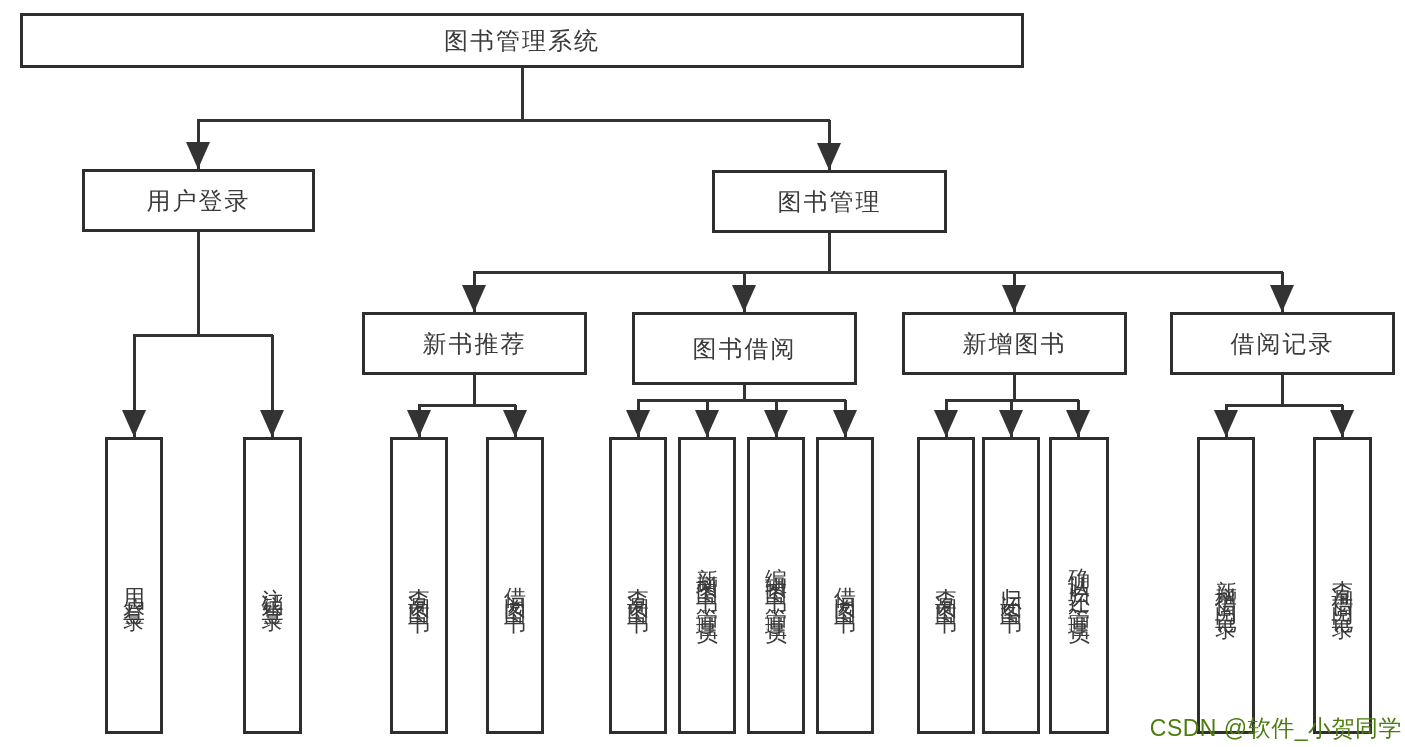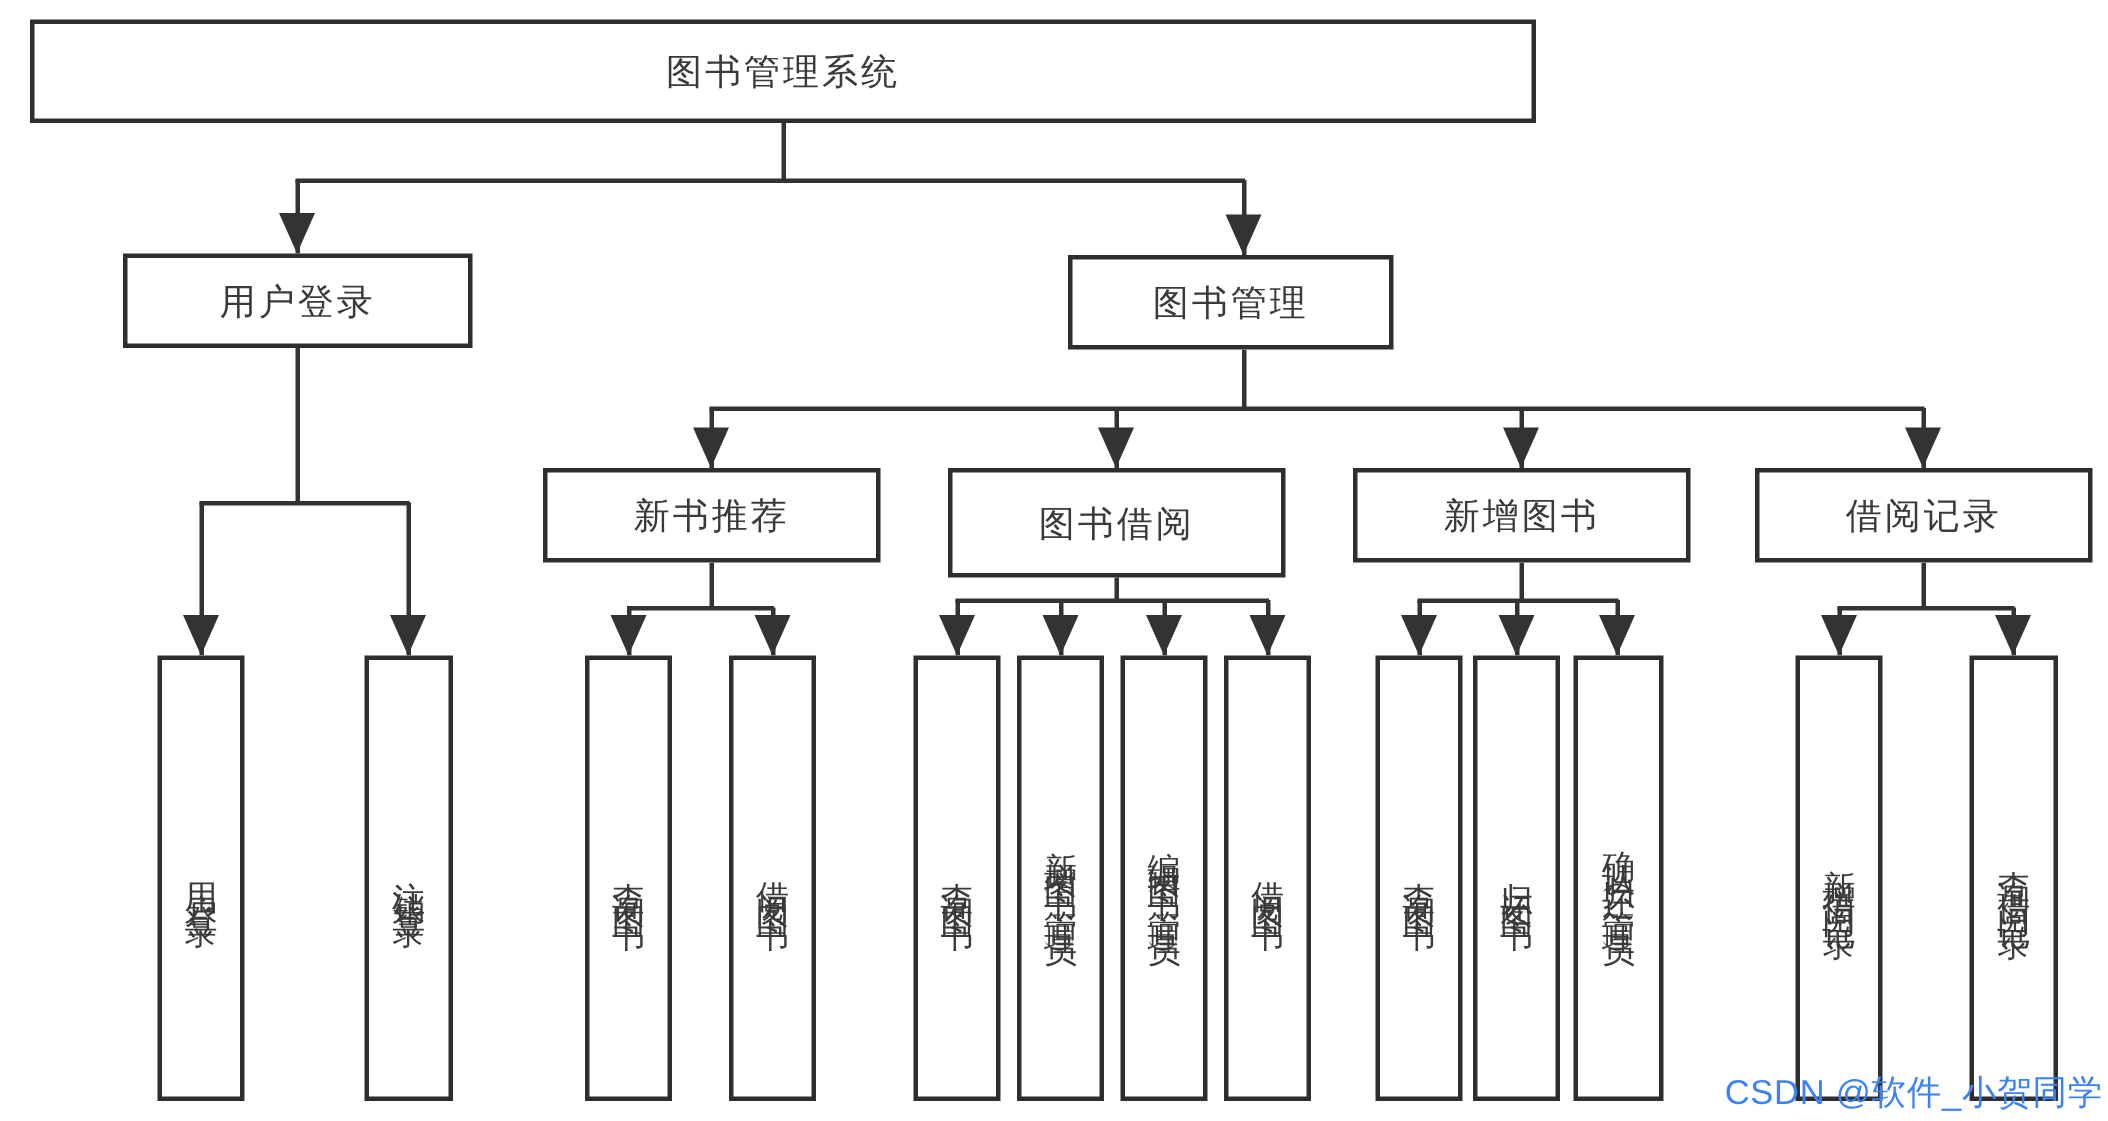--- a/index.html
+++ b/index.html
@@ -41,39 +41,39 @@
     width:0;height:0;
     border-left:12px solid transparent;
     border-right:12px solid transparent;
     border-top:27px solid #333333;
     z-index:3;
   }
   #watermark{
     position:absolute;
     right:3px;top:713px;
     font-size:23px;
-    color:#3b82f6;
+    color:#4d7c0f;
     z-index:5;
     letter-spacing:0.5px;
     white-space:nowrap;
   }
 </style>
 </head>
 <body>
 
 <div id="stage">
 
-  <div class="node hbox" style="left:20px;top:13px;width:1004px;height:69px;">
+  <div class="node hbox" style="left:20px;top:13px;width:1004px;height:55px;">
     <span class="lbl">图书管理系统</span>
   </div>
 
   <div class="node hbox" style="left:82px;top:169px;width:233px;height:63px;">
     <span class="lbl">用户登录</span>
   </div>
-  <div class="node hbox" style="left:712px;top:170px;width:217px;height:63px;">
+  <div class="node hbox" style="left:712px;top:170px;width:235px;height:63px;">
     <span class="lbl">图书管理</span>
   </div>
 
   <div class="node hbox" style="left:362px;top:312px;width:225px;height:63px;">
     <span class="lbl">新书推荐</span>
   </div>
   <div class="node hbox" style="left:632px;top:312px;width:225px;height:73px;">
     <span class="lbl">图书借阅</span>
   </div>
   <div class="node hbox" style="left:902px;top:312px;width:225px;height:63px;">

